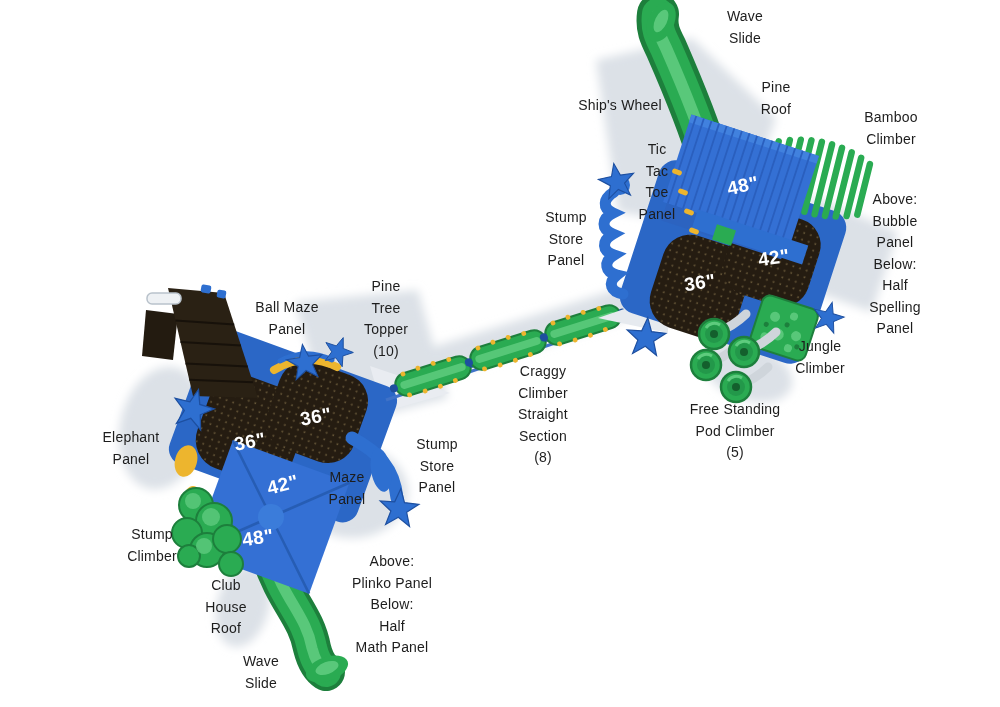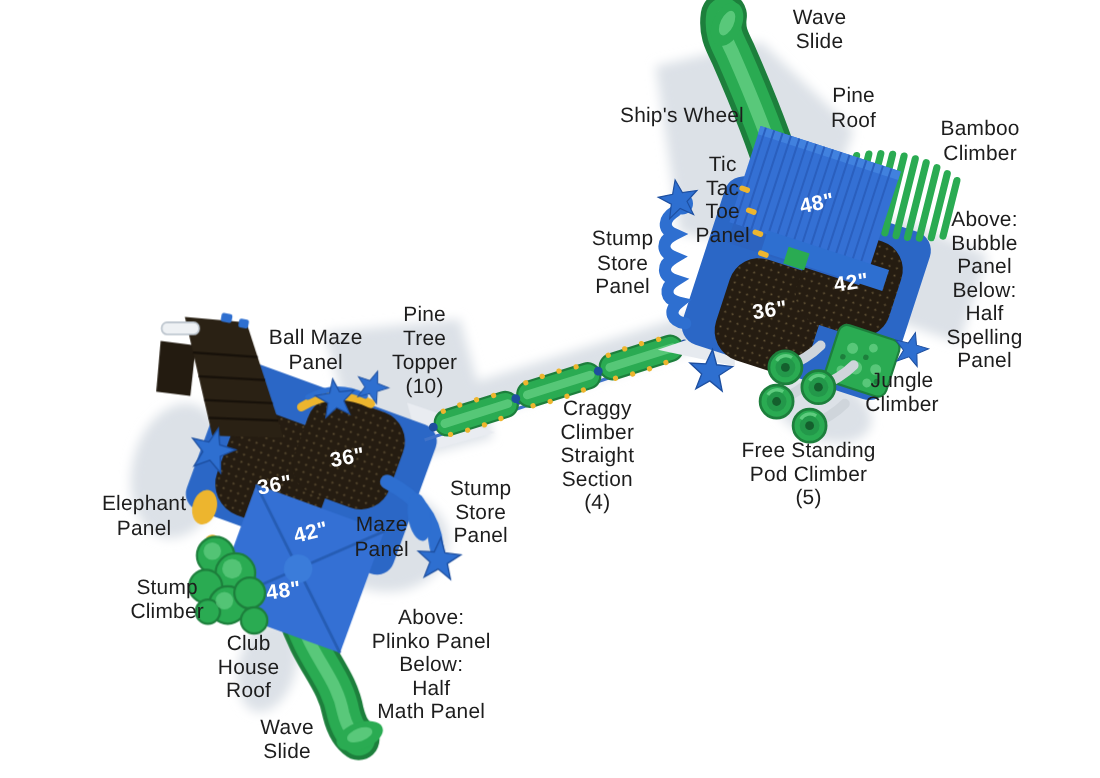--- a/index.html
+++ b/index.html
@@ -1,20 +1,20 @@
 <!DOCTYPE html>
 <html style="--blue: #2e6fd0; --blue_mid: #2b67c6; --blue_roof: #3470d4; --blue_deep: #2559ae; --green: #2aab52; --green_dark: #1d7f3c; --green_light: #5ecb7e; --deck: #251c11; --yellow: #edb52e; --shadow: #dce1e7; --text: #1d1d1d; --deck_label: #ffffff;"><head>
 <meta charset="utf-8">
 <style>
   html,body{margin:0;padding:0;background:#fff;}
   .stage{position:relative;width:1000px;height:707px;background:#fff;overflow:hidden;
          font-family:"Liberation Sans",sans-serif;}
   .stage svg{position:absolute;left:0;top:0;}
   .callout{position:absolute;white-space:pre-line;text-align:center;
-           font-size:19px;line-height:21.5px;color:var(--text,#1d1d1d);letter-spacing:.2px;}
+           font-size:14px;line-height:21.5px;color:var(--text,#1d1d1d);letter-spacing:.2px;}
   .decksize{position:absolute;color:var(--deck_label,#fff);font-weight:bold;font-size:19px;
             transform:translate(-50%,-50%) rotate(var(--r,0deg));letter-spacing:.5px;}
   
   .fb{fill:var(--blue)} .fbm{fill:var(--blue_mid)} .fbr{fill:var(--blue_roof)}
   .fg{fill:var(--green)} .fgl{fill:var(--green_light)} .fd{fill:var(--deck)}
   .fy{fill:var(--yellow)} .fsh{fill:var(--shadow)}
   .sb{stroke:var(--blue);fill:none} .sg{stroke:var(--green);fill:none}
   .sgd{stroke:var(--green_dark);fill:none} .sgl{stroke:var(--green_light);fill:none}
   .sy{stroke:var(--yellow);fill:none}
 </style>
@@ -310,22 +310,22 @@
 <div class="callout" style="left:207px;top:297px;width:160px">Ball Maze
 Panel</div>
 <div class="callout" style="left:331px;top:276px;width:110px">Pine
 Tree
 Topper
 (10)</div>
 <div class="callout" style="left:478px;top:361px;width:130px">Craggy
 Climber
 Straight
 Section
-(4)</div>
-<div class="callout" style="left:61px;top:448px;width:140px">Elephant
+(8)</div>
+<div class="callout" style="left:61px;top:427px;width:140px">Elephant
 Panel</div>
 <div class="callout" style="left:382px;top:434px;width:110px">Stump
 Store
 Panel</div>
 <div class="callout" style="left:292px;top:467px;width:110px">Maze
 Panel</div>
 <div class="callout" style="left:87px;top:524px;width:130px">Stump
 Climber</div>
 <div class="callout" style="left:166px;top:575px;width:120px">Club
 House

